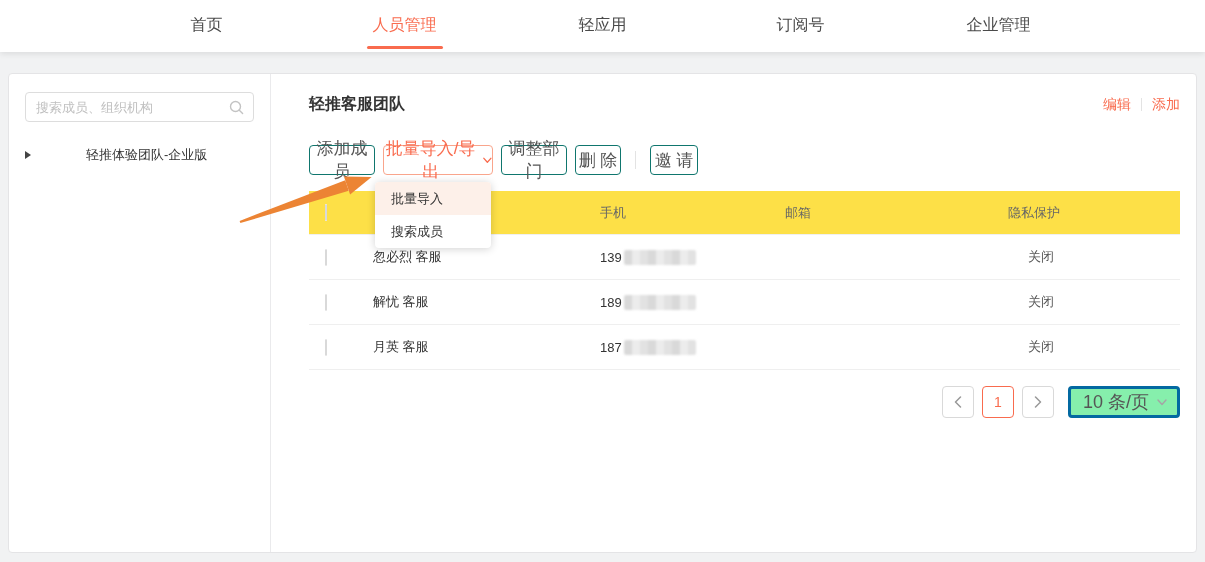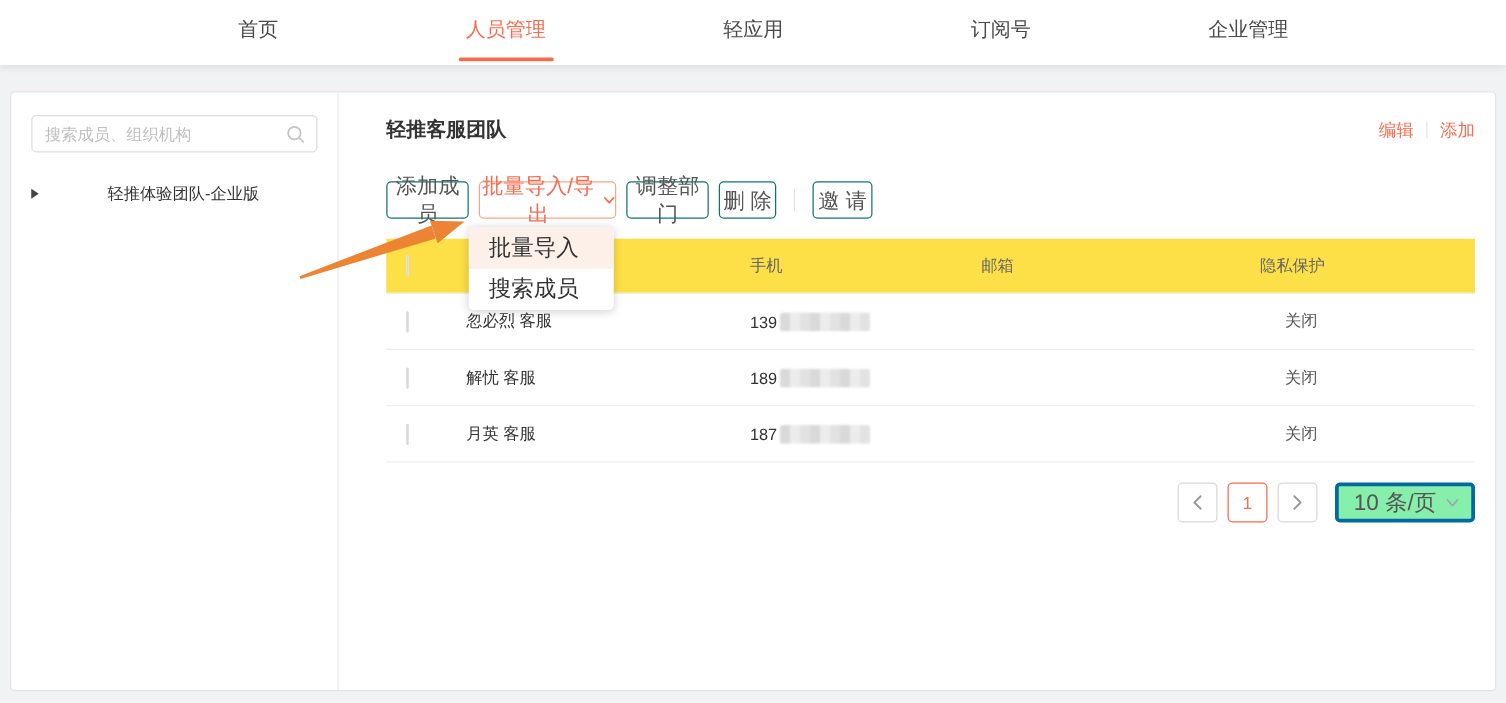--- a/index.html
+++ b/index.html
@@ -73,21 +73,21 @@
   .btn-adjust { width:66px; }
   .btn-delete { width:46px; }
   .btn-invite { width:48px; }
   .toolbar-divider { width:1px; height:18px; background:#e3e3e3; margin:0 6px; }
   
   .dropdown {
     position:absolute; left:104px; top:108px; width:116px; z-index:40;
     background:#fff; border-radius:4px;
     box-shadow:0 1px 8px rgba(0,0,0,0.18); overflow:hidden;
   }
-  .dropdown-item { height:33px; line-height:33px; padding-left:16px; font-size:18px; color:#333; cursor:pointer; }
+  .dropdown-item { height:33px; line-height:33px; padding-left:16px; font-size:13px; color:#333; cursor:pointer; }
   .dropdown-item.highlighted { background:#fdf0e9; }
   
   .table { margin-top:16px; width:871px; }
   .trow {
     display:grid; grid-template-columns:64px 227px 185px 223px 1fr;
     align-items:center; height:45px; border-bottom:1px solid #efefef;
     font-size:13px;
   }
   .trow.thead { background:#fde047; height:44px; color:#666; border-bottom:1px solid #f0f0f0; }
   .checkbox {

